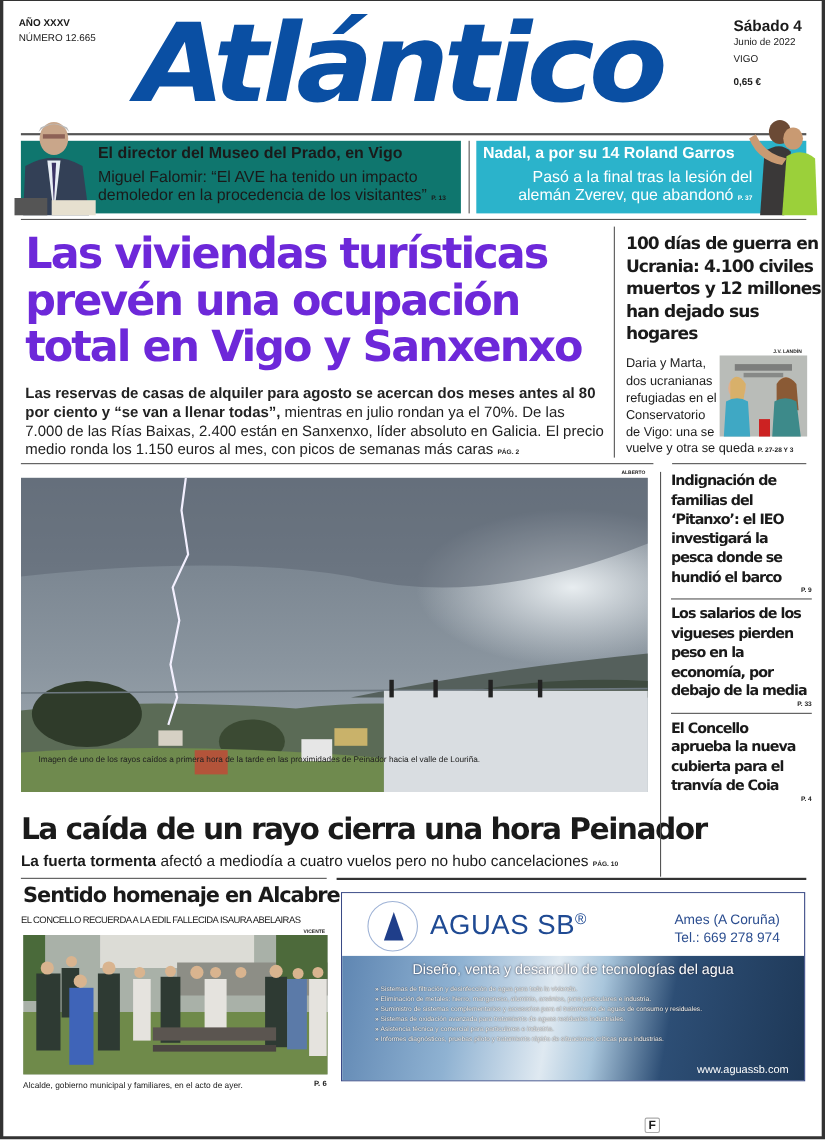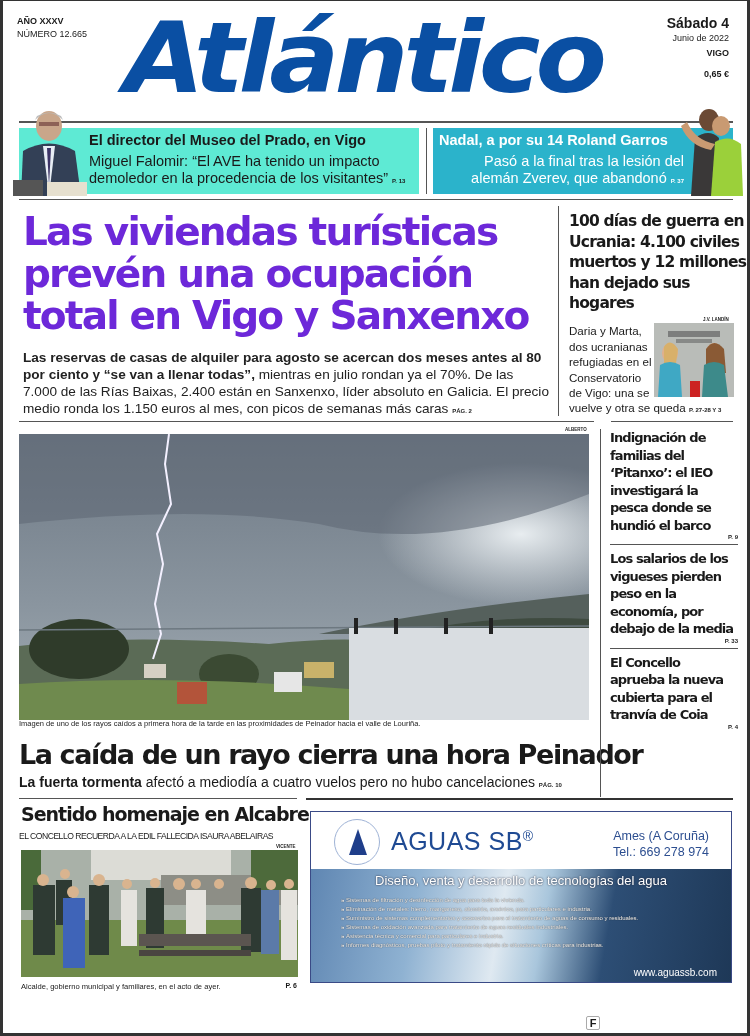--- a/index.html
+++ b/index.html
@@ -4,29 +4,29 @@
 <style>
   * { box-sizing: border-box; margin: 0; padding: 0; }
   html, body { width: 750px; height: 1036px; background: #fff; overflow: hidden; }
   body { font-family: "Liberation Sans", sans-serif; color: #1a1a1a; position: relative; }
   .page { position: absolute; left: 0; top: 0; width: 750px; height: 1036px; border-left: 3px solid #333; border-right: 3px solid #333; border-bottom: 3px solid #333; border-top: 1px solid #333; }
 
   
   .mast-left { position: absolute; left: 14px; top: 14px; font-size: 9px; line-height: 13px; }
   .mast-left .yr { font-weight: bold; }
   .logo { position: absolute; left: 100px; top: -4px; width: 520px; text-align: center; font-family: "DejaVu Sans", sans-serif; font-weight: bold; font-style: italic; font-size: 104px; color: #0a4fa3; letter-spacing: -5px; transform: scaleY(0.95); }
-  .mast-right { position: absolute; right: 18px; top: 14px; text-align: right; font-size: 9px; line-height: 15px; }
+  .mast-right { position: absolute; right: 18px; top: 14px; font-size: 9px; line-height: 15px; }
   .mast-right .day { font-size: 14px; font-weight: bold; line-height: 16px; }
-  .mast-right .city { font-weight: bold; }
+  .mast-right .city { font-weight: normal; }
   .mast-right .price { margin-top: 6px; font-weight: bold; }
 
   .rule { position: absolute; height: 2px; background: #555; }
 
   
-  .teaser-yellow { position: absolute; left: 16px; top: 127px; width: 400px; height: 66px; background: #5eead4; }
+  .teaser-yellow { position: absolute; left: 16px; top: 127px; width: 400px; height: 66px; background: #0f766e; }
   .teaser-yellow .photo { position: absolute; left: -6px; top: -22px; width: 80px; height: 90px; }
   .teaser-yellow .t-title { position: absolute; left: 70px; top: 4px; font-weight: bold; font-size: 14.5px; }
   .teaser-yellow .t-body { position: absolute; left: 70px; top: 25px; font-size: 14.5px; line-height: 17px; width: 330px; }
   .pg { font-size: 6px; font-weight: bold; }
 
   .teaser-cyan { position: absolute; left: 430px; top: 127px; width: 300px; height: 66px; background: #2bb3cb; color: #fff; text-align: right; }
   .teaser-cyan .t-title { position: absolute; left: 6px; top: 4px; font-weight: bold; font-size: 14.5px; }
   .teaser-cyan .t-body { position: absolute; left: 6px; top: 25px; font-size: 14.5px; line-height: 17px; width: 245px; }
   .teaser-cyan .photo { position: absolute; right: -18px; top: -22px; width: 80px; height: 90px; }
 
@@ -39,21 +39,21 @@
   
   .ukr-h { position: absolute; left: 566px; top: 210px; width: 178px; font-family: "DejaVu Sans", sans-serif; font-weight: bold; font-size: 15.5px; line-height: 20.5px; letter-spacing: -0.8px; }
   .ukr-credit { position: absolute; left: 700px; top: 316px; font-size: 4.5px; font-weight: bold; }
   .ukr-body { position: absolute; left: 566px; top: 322px; width: 86px; font-size: 11.6px; line-height: 15.5px; }
   .ukr-body2 { position: absolute; left: 566px; top: 399px; font-size: 11.6px; line-height: 15px; white-space: nowrap; }
   .ukr-photo { position: absolute; left: 651px; top: 322px; width: 80px; height: 74px; }
 
   
   .storm-credit { position: absolute; left: 562px; top: 426px; font-size: 4.5px; font-weight: bold; }
   .storm-photo { position: absolute; left: 16px; top: 433px; width: 570px; height: 286px; overflow: hidden; }
-  .storm-caption { position: absolute; left: 16px; top: 718px; font-size: 7.5px; color: #222; }
+  .storm-caption { position: absolute; left: 16px; top: 685px; font-size: 7.5px; color: #222; padding-left: 16px; }
   .storm-h { position: absolute; left: 16px; top: 738px; font-family: "DejaVu Sans", sans-serif; font-size: 27px; letter-spacing: -1.4px; color: #1a1a1a; white-space: nowrap; }
   .storm-deck { position: absolute; left: 16px; top: 773px; font-size: 14px; white-space: nowrap; }
 
   
   .briefs { position: absolute; left: 607px; top: 428px; width: 128px; }
   .brief { position: relative; border-bottom: 1px solid #555; padding: 0 0 4px 0; margin-bottom: 5px; }
   .brief:last-child { border-bottom: none; }
   .brief-h { font-family: "DejaVu Sans", sans-serif; font-weight: bold; font-size: 13px; line-height: 17.5px; letter-spacing: -0.9px; }
   .brief-pg { text-align: right; font-size: 6px; font-weight: bold; line-height: 6px; }
 

